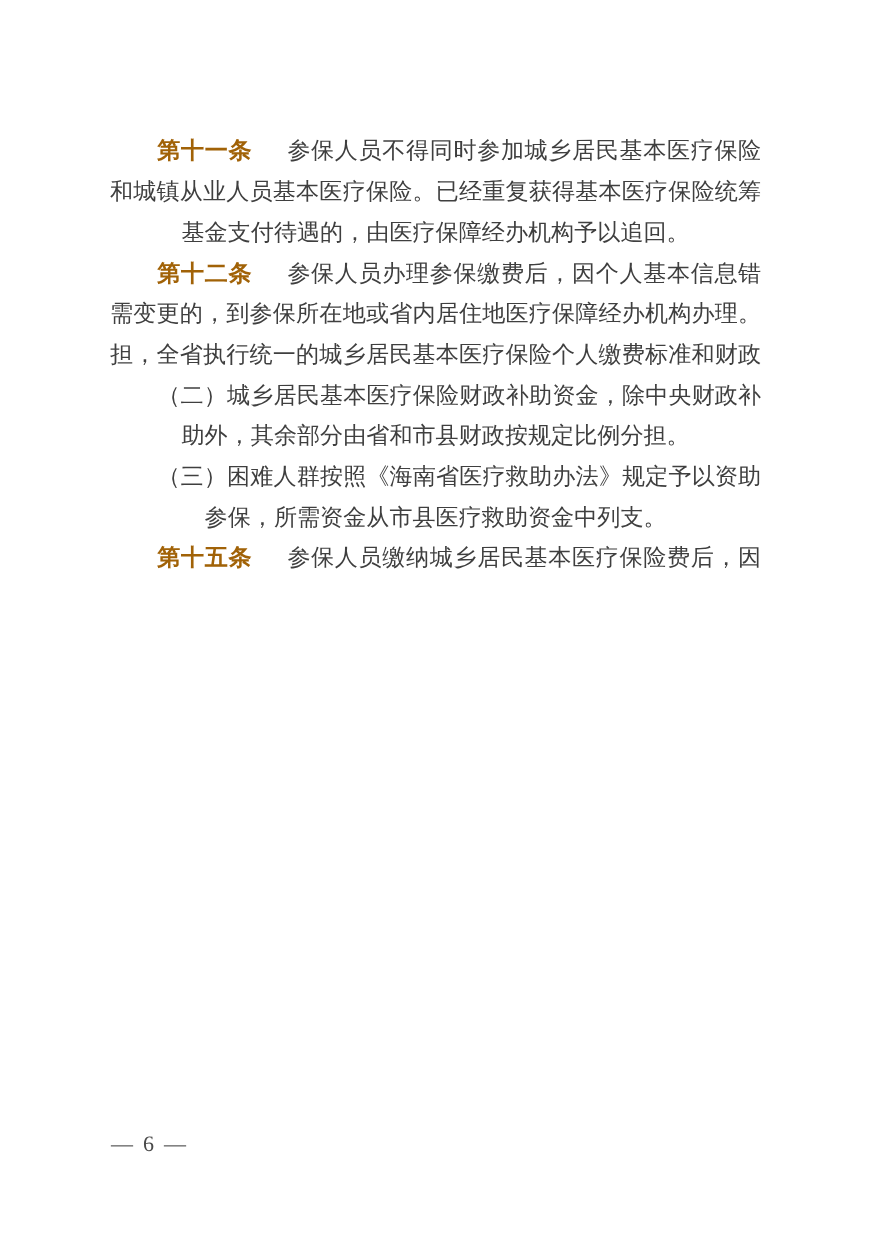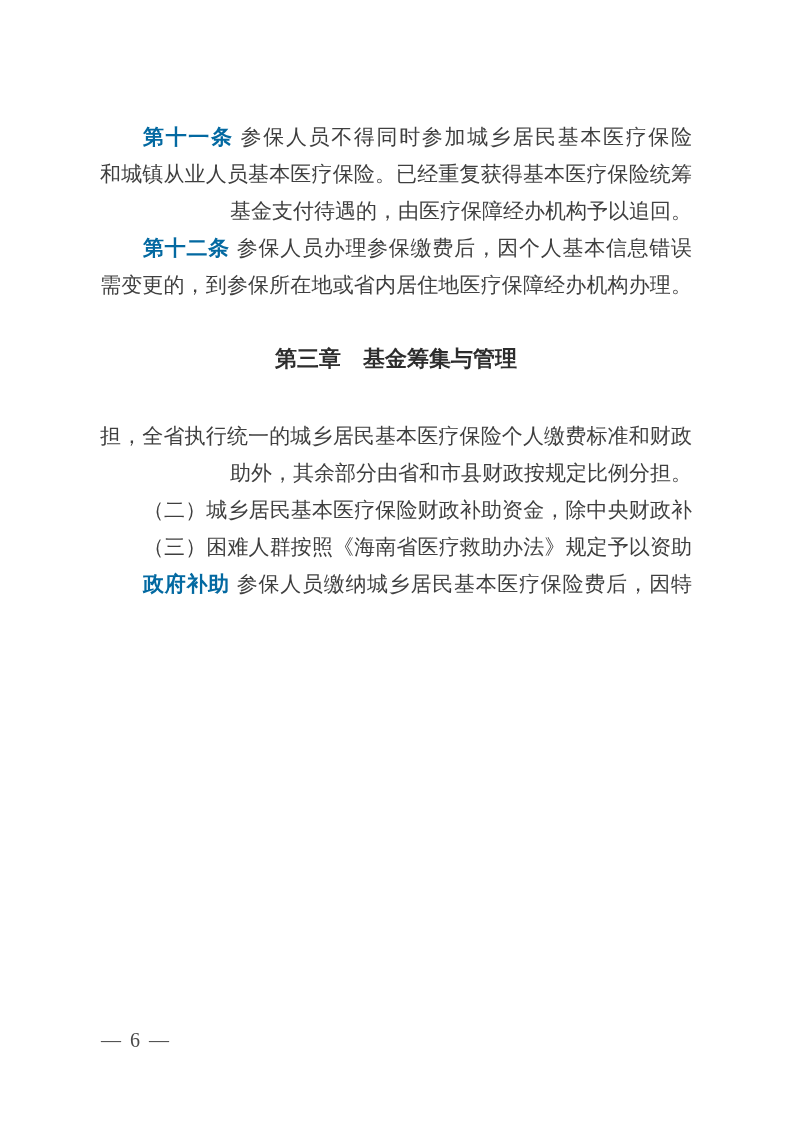--- a/index.html
+++ b/index.html
@@ -21,35 +21,35 @@
     left: 100px;
     top: 119px;
     width: 592px;
   }
   .block { margin: 0; }
   .line {
     font-size: 21px;
     line-height: 37px;
     height: 37px;
     overflow: hidden;
-    text-align: right;
+    text-align: center;
     letter-spacing: 0;
   }
   .line.fill {
     text-align: justify;
     text-align-last: justify;
     text-justify: inter-character;
   }
   .line.indent {
     text-indent: 43px;
   }
   .lbl {
     font-weight: bold;
-    color: #0369a1;
-    margin-right: 7px;
+    color: #a16207;
+    margin-right: 32px;
   }
   .block.chapter {
     margin: 36px 0 41px 0;
   }
   .block.chapter .line {
     text-align: center;
     text-align-last: center;
     font-weight: bold;
     color: #2d2d2d;
     font-size: 22px;
@@ -71,33 +71,31 @@
   <div class="content">
       <div class="block para">
         <div class="line fill indent"><span class="lbl">第十一条</span><span>参保人员不得同时参加城乡居民基本医疗保险</span></div>
         <div class="line fill"><span>和城镇从业人员基本医疗保险。已经重复获得基本医疗保险统筹</span></div>
         <div class="line"><span>基金支付待遇的，由医疗保障经办机构予以追回。</span></div>
       </div>
       <div class="block para">
         <div class="line fill indent"><span class="lbl">第十二条</span><span>参保人员办理参保缴费后，因个人基本信息错误</span></div>
         <div class="line fill"><span>需变更的，到参保所在地或省内居住地医疗保障经办机构办理。</span></div>
       </div>
-      <div class="block chapter">
-        <div class="line"><span>第三章　基金筹集与管理</span></div>
-      </div>
       <div class="block para">
         <div class="line fill"><span>担，全省执行统一的城乡居民基本医疗保险个人缴费标准和财政</span></div>
       </div>
       <div class="block para">
+        <div class="line fill indent"><span>（二）城乡居民基本医疗保险财政补助资金，除中央财政补</span></div>
         <div class="line"><span>助外，其余部分由省和市县财政按规定比例分担。</span></div>
-        <div class="line fill indent"><span>（二）城乡居民基本医疗保险财政补助资金，除中央财政补</span></div>
       </div>
       <div class="block para">
         <div class="line fill indent"><span>（三）困难人群按照《海南省医疗救助办法》规定予以资助</span></div>
+        <div class="line"><span>参保，所需资金从市县医疗救助资金中列支。</span></div>
       </div>
       <div class="block para">
-        <div class="line fill indent"><span class="lbl">政府补助</span><span>参保人员缴纳城乡居民基本医疗保险费后，因特</span></div>
+        <div class="line fill indent"><span class="lbl">第十五条</span><span>参保人员缴纳城乡居民基本医疗保险费后，因特</span></div>
       </div>
     </div>
   <div class="footer">
     <span>— 6 —</span>
   </div>
 </div>
 
 </body></html>

